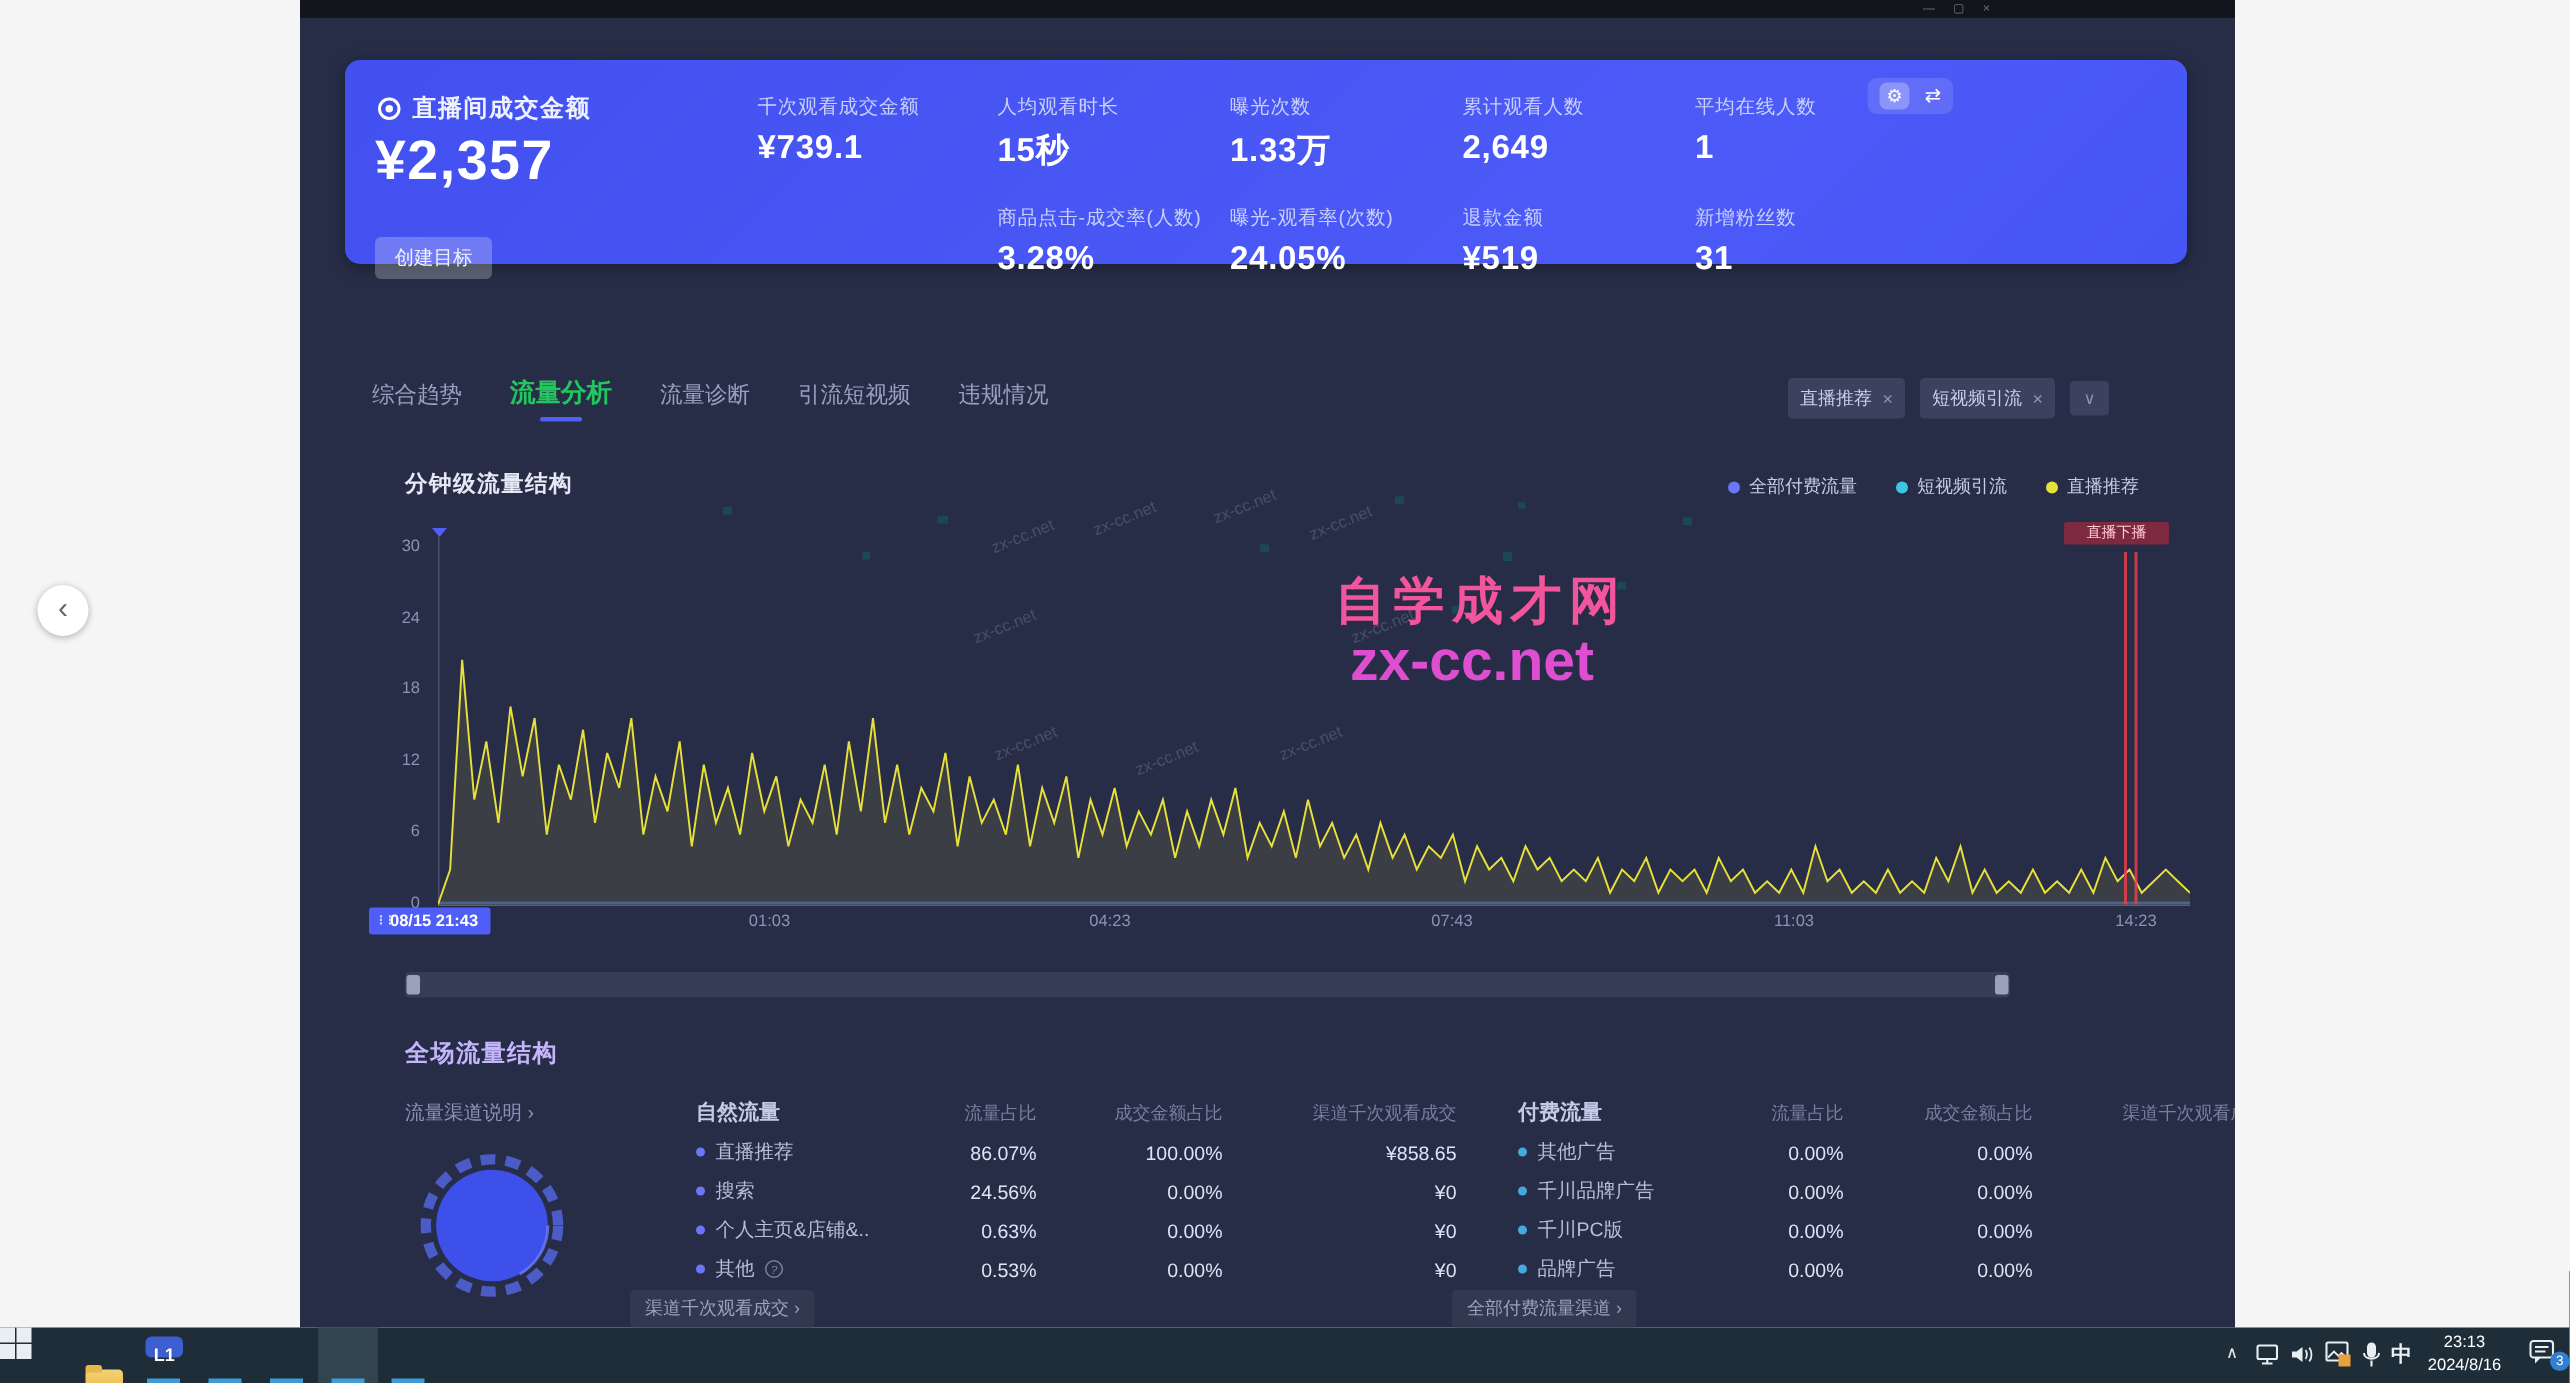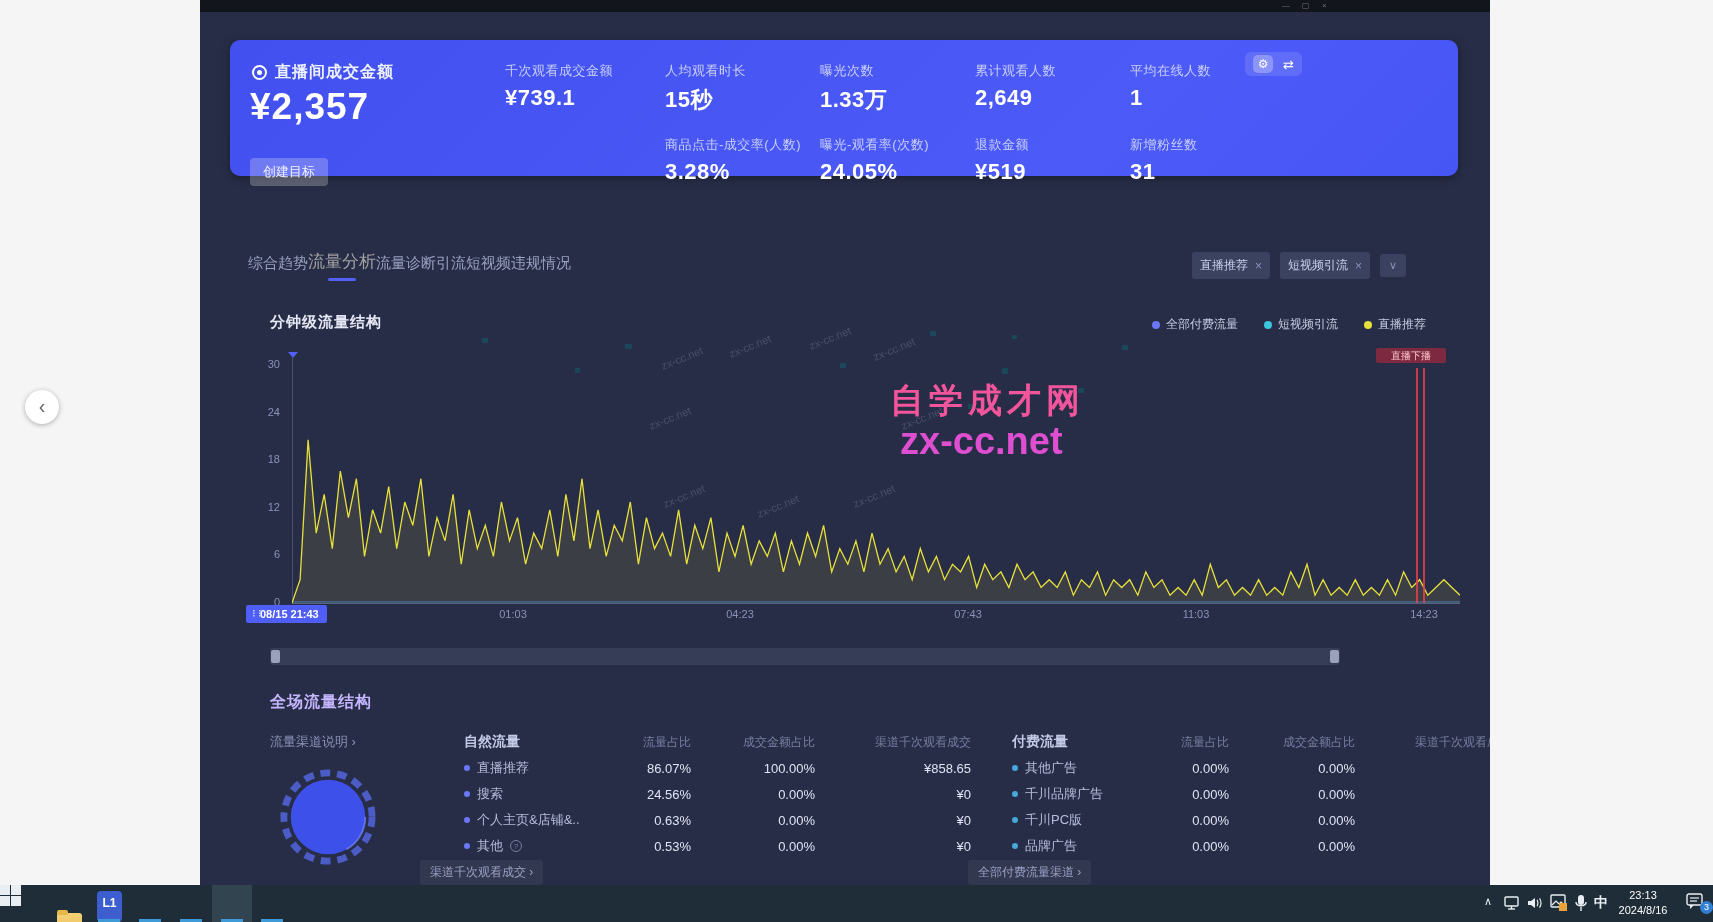--- a/index.html
+++ b/index.html
@@ -27,23 +27,23 @@
   .kcell .kv{color:#fff;font-size:22px;font-weight:800;margin-top:5px;letter-spacing:.5px;}
   .kc1{left:275px}.kc2{left:435px}.kc3{left:590px}.kc4{left:745px}.kc5{left:900px}
   .kr1{top:22px}.kr2{top:96px}
   #panel-tools{position:absolute;right:156px;top:12px;display:flex;align-items:center;gap:10px;
        background:rgba(255,255,255,.12);border-radius:6px;padding:3px 8px;}
   #panel-tools .gear{background:rgba(255,255,255,.28);border-radius:5px;width:20px;height:18px;
        color:#fff;font-size:12px;text-align:center;line-height:18px;cursor:pointer;}
   #panel-tools .swap{color:#fff;font-size:13px;cursor:pointer;}
 
   
-  #tabs{position:absolute;left:48px;top:250px;display:flex;align-items:flex-end;}
+  #tabs{position:absolute;left:48px;top:250px;display:flex;gap:32px;align-items:flex-end;}
   .tab{color:#98a0bf;font-size:15px;cursor:pointer;position:relative;padding-bottom:6px;white-space:nowrap;}
-  .tab.active{color:#a3a3a3;font-size:17px;font-weight:400;}
+  .tab.active{color:#22c55e;font-size:17px;font-weight:700;}
   .tab.active .tab-underline{position:absolute;left:50%;margin-left:-14px;bottom:-2px;width:28px;height:3px;
        border-radius:2px;background:#5360f5;}
 
   
   #tagbar{position:absolute;left:992px;top:252px;display:flex;gap:10px;align-items:center;}
   .ftag{background:#3a4260;border-radius:3px;color:#c9cfe8;font-size:12px;padding:5px 8px;
        display:flex;gap:7px;align-items:center;cursor:pointer;}
   .ftag .x{color:#8a92b8;font-size:12px;cursor:pointer;}
   .tag-dd{background:#3a4260;border-radius:3px;color:#8a92b8;font-size:11px;padding:5px 9px;cursor:pointer;}
 
@@ -99,21 +99,21 @@
   #prev-btn{position:absolute;left:25px;top:390px;width:34px;height:34px;border-radius:50%;background:#fff;
        box-shadow:0 1px 5px rgba(0,0,0,.3);color:#666;font-size:20px;text-align:center;line-height:32px;cursor:pointer;}
 
   
   #taskbar{position:absolute;left:0;top:885px;width:1713px;height:37px;background:#1e2d37;}
   .tb-ic{position:absolute;top:6px;width:25px;height:25px;cursor:pointer;}
   .tb-under{position:absolute;top:34px;height:3px;width:22px;background:#3f9bd8;}
   #tb-start{left:14px;top:8px;width:22px;height:22px;display:grid;grid-template-columns:10px 10px;
        grid-template-rows:10px 10px;gap:1px;cursor:pointer;}
   #tb-start div{background:#e8eef2;}
-  .tile{border-radius:4px;width:25px;height:31px;box-sizing:border-box;}
+  .tile{border-radius:4px;width:25px;height:14px;box-sizing:border-box;}
   #ic-folder{background:linear-gradient(#f5d278,#e8b74a);border-radius:3px;position:relative;}
   #ic-folder::before{content:"";position:absolute;left:0;top:-3px;width:11px;height:5px;background:#e8b74a;
        border-radius:2px 2px 0 0;}
   #ic-l1{background:#3c5ecf;color:#fff;font-weight:800;font-size:12px;text-align:center;line-height:25px;}
   #ptr-bg{position:absolute;left:212px;top:0px;width:40px;height:37px;background:#32444f;}
   .tray-it{position:absolute;color:#e8eef2;cursor:pointer;}
   #tray-clock{position:absolute;left:1612px;top:3px;width:62px;text-align:center;color:#fff;font-size:11px;
        line-height:15px;cursor:pointer;}
   #tray-badge{position:absolute;left:1700px;top:16px;width:13px;height:13px;border-radius:50%;background:#2f7fd3;
        color:#fff;font-size:9px;text-align:center;line-height:13px;}

